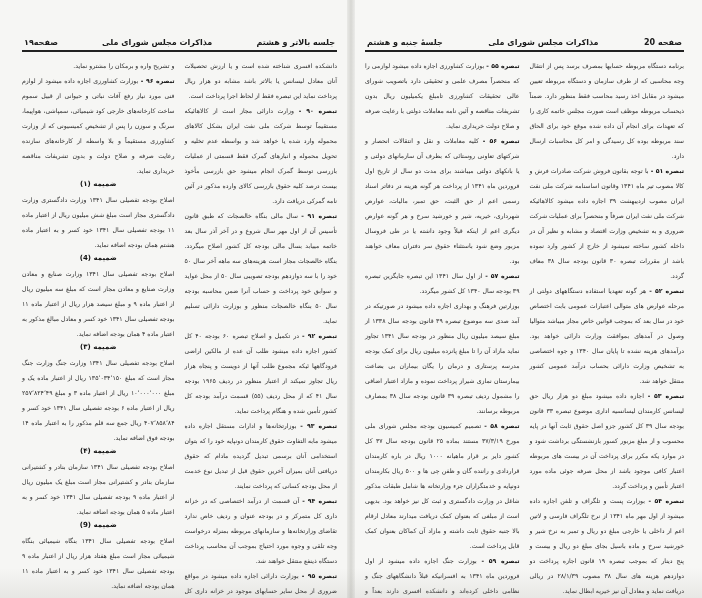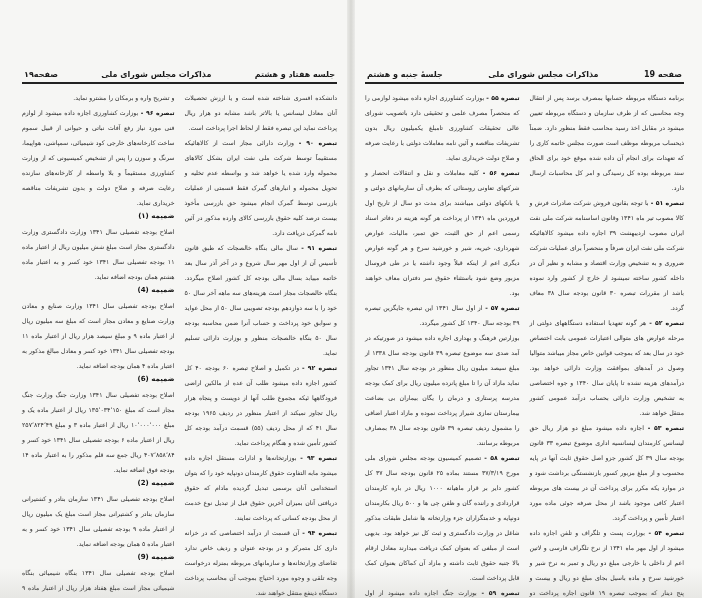--- a/index.html
+++ b/index.html
@@ -11,70 +11,70 @@
     position:relative;
   }
   .spread { position:absolute; left:0; top:0; width:702px; height:598px; display:flex; }
   .page { position:relative; width:351px; height:598px; box-sizing:border-box; }
   .page.left { background:#f6f6f4; padding:38px 14px 0 22px; }
   .page.right { background:#f7f7f5; padding:38px 18px 0 14px; }
   .gutter { position:absolute; top:0; left:347px; width:8px; height:598px;
     background:linear-gradient(to right,#e9e9e6,#d7d7d3 50%,#ececea); }
   .header { direction:rtl; display:flex; justify-content:space-between; align-items:flex-end;
     font-size:8px; font-weight:bold; padding:0 2px 3px 2px; border-bottom:2px solid #222; }
-  .header .mid { text-align:center;margin-top:32px; }
+  .header .mid { text-align:center; }
   .cols { display:flex; direction:rtl; gap:10px; margin-top:6px; }
   .col { width:50%; direction:rtl; text-align:justify; }
   .p { font-size:6.2px; line-height:15px; color:#2b2b2b; margin:0; }
   .tb { font-weight:bold; color:#111; }
-  .annex { font-size:7px; font-weight:bold; text-align:right; margin:2px 0 4px 0; color:#111; }
+  .annex { font-size:7px; font-weight:bold; text-align:center; margin:2px 0 4px 0; color:#111; }
   .scanfade { position:absolute; bottom:0; left:0; width:702px; height:30px;
     background:linear-gradient(to bottom,rgba(0,0,0,0),rgba(120,120,110,0.12)); pointer-events:none; }
 </style>
 </head>
 <body>
 
 <div class="spread">
 
   <div class="page left" id="leftpage">
     <div class="header">
-      <span>جلسه هفتاد و هشتم</span>
+      <span>جلسه بالاتر و هشتم</span>
       <span class="mid">مذاکرات مجلس شورای ملی</span>
       <span>صفحه۱۹</span>
     </div>
     <div class="cols">
       <div class="col">
           <p class="p"><span>دانشکده افسری شناخته شده است و یا ارزش تحصیلات آنان معادل لیسانس یا بالاتر باشد مشابه دو هزار ریال پرداخت نماید این تبصره فقط از لحاظ اجرا پرداخت است.</span></p>
           <p class="p"><span class="tb">تبصره ۹۰ -</span> <span>وزارت دارائی مجاز است از کالاهائیکه مستقیماً توسط شرکت ملی نفت ایران بشکل کالاهای محموله وارد شده یا خواهد شد و بواسطه عدم تخلیه و تحویل محموله و انبارهای گمرک فقط قسمتی از عملیات بازرسی توسط گمرک انجام میشود حق بازرسی مأخوذ بیست درصد کلیه حقوق بازرسی کالای وارده مذکور در آئین نامه گمرکی دریافت دارد.</span></p>
           <p class="p"><span class="tb">تبصره ۹۱ -</span> <span>سال مالی بنگاه خالصجات که طبق قانون تأسیس آن از اول مهر سال شروع و در آخر آذر سال بعد خاتمه مییابد بسال مالی بودجه کل کشور اصلاح میگردد. بنگاه خالصجات مجاز است هزینه‌های سه ماهه آخر سال ۵۰ خود را با سه دوازدهم بودجه تصویبی سال ۵۰ از محل عواید و سوابق خود پرداخت و حساب آنرا ضمن محاسبه بودجه سال ۵۰ بنگاه خالصجات منظور و بوزارت دارائی تسلیم نماید.</span></p>
           <p class="p"><span class="tb">تبصره ۹۲ -</span> <span>در تکمیل و اصلاح تبصره ۶۰ بودجه ۴۰ کل کشور اجازه داده میشود طلب آن عده از مالکین اراضی فرودگاهها ئیکه مجموع طلب آنها از دویست و پنجاه هزار ریال تجاوز نمیکند از اعتبار منظور در ردیف ۱۹۶۵ بودجه سال ۴۱ که از محل ردیف (۵۵) قسمت درآمد بودجه کل کشور تأمین شده و هنگام پرداخت نماید.</span></p>
           <p class="p"><span class="tb">تبصره ۹۳ -</span> <span>بوزارتخانه‌ها و ادارات مستقل اجازه داده میشود مابه التفاوت حقوق کارمندان دونپایه خود را که بتوان استخدامی آنان برسمی تبدیل گردیده مادام که حقوق دریافتی آنان بمیزان آخرین حقوق قبل از تبدیل نوع خدمت از محل بودجه کسانی که پرداخت نمایند.</span></p>
           <p class="p"><span class="tb">تبصره ۹۴ -</span> <span>آن قسمت از درآمد اختصاصی که در خزانه داری کل متمرکز و در بودجه عنوان و ردیف خاص ندارد تقاضای وزارتخانه‌ها و سازمانهای مربوطه بمنزله درخواست وجه تلقی و وجوه مورد احتیاج بموجب آن محاسب پرداخت دستگاه ذینفع منتقل خواهند شد.</span></p>
           <p class="p"><span class="tb">تبصره ۹۵ -</span> <span>بوزارت دارائی اجازه داده میشود در مواقع ضروری از محل سایر حسابهای موجود در خزانه داری کل برای حساب درآمد عمومی کسانی بعنوان وام استفاده</span></p>
         </div>
       <div class="col">
           <p class="p"><span>و تشریح واره و برمکان را مشترو نماید.</span></p>
           <p class="p"><span class="tb">تبصره ۹۶ -</span> <span>بوزارت کشاورزی اجازه داده میشود از لوازم فنی مورد نیاز رفع آفات نباتی و حیوانی از قبیل سموم ساخت کارخانه‌های خارجی کود شیمیائی، سمپاشی، هواپیما، سرنگ و سوزن را پس از تشخیص کمیسیونی که از وزارت کشاورزی مستقیماً و بلا واسطه از کارخانه‌های سازنده رعایت صرفه و صلاح دولت و بدون تشریفات مناقصه خریداری نماید.</span></p>
           <div class="annex">ضمیمه (۱)</div>
           <p class="p"><span>اصلاح بودجه تفصیلی سال ۱۳۴۱ وزارت دادگستری وزارت دادگستری مجاز است مبلغ شش میلیون ریال از اعتبار ماده ۱۱ بودجه تفصیلی سال ۱۳۴۱ خود کسر و به اعتبار ماده هشتم همان بودجه اضافه نماید.</span></p>
           <div class="annex">ضمیمه (4)</div>
           <p class="p"><span>اصلاح بودجه تفصیلی سال ۱۳۴۱ وزارت صنایع و معادن وزارت صنایع و معادن مجاز است که مبلغ سه میلیون ریال از اعتبار ماده ۹ و مبلغ سیصد هزار ریال از اعتبار ماده ۱۱ بودجه تفصیلی سال ۱۳۴۱ خود کسر و معادل مبالغ مذکور به اعتبار ماده ۴ همان بودجه اضافه نماید.</span></p>
-          <div class="annex">ضمیمه (6)</div>
+          <div class="annex">ضمیمه (۳)</div>
           <p class="p"><span>اصلاح بودجه تفصیلی سال ۱۳۴۱ وزارت جنگ وزارت جنگ مجاز است که مبلغ ۱۳۵٬۰۳۴٬۱۵۰ ریال از اعتبار ماده یک و مبلغ ۱۰٬۰۰۰٬۰۰۰ ریال از اعتبار ماده ۳ و مبلغ ۲۵۷٬۸۲۴٬۴۹ ریال از اعتبار ماده ۶ بودجه تفصیلی سال ۱۳۴۱ خود کسر و ۴۰۷٬۸۵۸٬۸۴ ریال جمع سه قلم مذکور را به اعتبار ماده ۱۴ بودجه فوق اضافه نماید.</span></p>
-          <div class="annex">ضمیمه (2)</div>
+          <div class="annex">ضمیمه (۴)</div>
           <p class="p"><span>اصلاح بودجه تفصیلی سال ۱۳۴۱ سازمان بنادر و کشتیرانی سازمان بنادر و کشتیرانی مجاز است مبلغ یک میلیون ریال از اعتبار ماده ۹ بودجه تفصیلی سال ۱۳۴۱ خود کسر و به اعتبار ماده ۵ همان بودجه اضافه نماید.</span></p>
           <div class="annex">ضمیمه (9)</div>
           <p class="p"><span>اصلاح بودجه تفصیلی سال ۱۳۴۱ بنگاه شیمیائی بنگاه شیمیائی مجاز است مبلغ هفتاد هزار ریال از اعتبار ماده ۹ بودجه تفصیلی سال ۱۳۴۱ خود کسر و به اعتبار ماده ۱۱ همان بودجه اضافه نماید.</span></p>
         </div>
     </div>
   </div>
 
   <div class="page right" id="rightpage">
     <div class="header">
-      <span>صفحه 19</span>
+      <span>صفحه 20</span>
       <span class="mid">مذاکرات مجلس شورای ملی</span>
       <span>جلسهٔ جنبه و هشتم</span>
     </div>
     <div class="cols">
       <div class="col">
           <p class="p"><span>برنامه دستگاه مربوطه حسابها بمصرف برسد پس از انتقال وجه محاسبی که از طرف سازمان و دستگاه مربوطه تعیین میشود در مقابل اخذ رسید محاسب فقط منظور دارد. ضمناً ذیحساب مربوطه موظف است صورت مجلس خاتمه کاری را که تعهدات برای انجام آن داده شده موقع خود برای الحاق سند مربوطه بوده کل رسیدگی و امر کل محاسبات ارسال دارد.</span></p>
           <p class="p"><span class="tb">تبصره ۵۱ -</span> <span>با توجه بقانون فروش شرکت صادرات فرش و کالا مصوب تیر ماه ۱۳۴۱ وقانون اساسنامه شرکت ملی نفت ایران مصوب اردیبهشت ۳۹ اجازه داده میشود کالاهائیکه شرکت ملی نفت ایران صرفاً و منحصراً برای عملیات شرکت ضروری و به تشخیص وزارت اقتصاد و مشابه و نظیر آن در داخله کشور ساخته نمیشود از خارج از کشور وارد نموده باشد از مقررات تبصره ۳۰ قانون بودجه سال ۳۸ معاف گردد.</span></p>
           <p class="p"><span class="tb">تبصره ۵۲ -</span> <span>هر گونه تعهدیا استفاده دستگاههای دولتی از مرحله عوارض های متوالی اعتبارات عمومی بابت اختصاص خود در سال بعد که بموجب قوانین خاص مجاز میباشد متوالیا وصول در آمدهای بموافقت وزارت دارائی خواهد بود. درآمدهای هزینه نشده تا پایان سال ۱۳۴۰ و جوه اختصاصی به تشخیص وزارت دارائی بحساب درآمد عمومی کشور منتقل خواهد شد.</span></p>
           <p class="p"><span class="tb">تبصره ۵۳ -</span> <span>اجازه داده میشود مبلغ دو هزار ریال حق لیسانس کارمندان لیسانسیه اداری موضوع تبصره ۳۳ قانون بودجه سال ۳۹ کل کشور جزو اصل حقوق ثابت آنها در پایه محسوب و از مبلغ مزبور کسور بازنشستگی برداشت شود و در موارد یکه مکرر برای پرداخت آن در بیست های مربوطه اعتبار کافی موجود باشد از محل صرفه جوئی ماده مورد اعتبار تأمین و پرداخت گردد.</span></p>
           <p class="p"><span class="tb">تبصره ۵۴ -</span> <span>بوزارت پست و تلگراف و تلفن اجازه داده میشود از اول مهر ماه ۱۳۴۱ از نرخ تلگراف فارسی و لاتین اعم از داخلی یا خارجی مبلغ دو ریال و تمبر به نرخ شیر و خورشید سرخ و ماده باسیل بجای مبلغ دو ریال و بیست و پنج دینار که بموجب تبصره ۱۹ قانون اجازه پرداخت دو دوازدهم هزینه های سال ۳۸ مصوب ۲۸/۱/۳۹ در ریالی دریافت نماید و معادل آن نیز خیریه ابطال نماید.</span></p>

